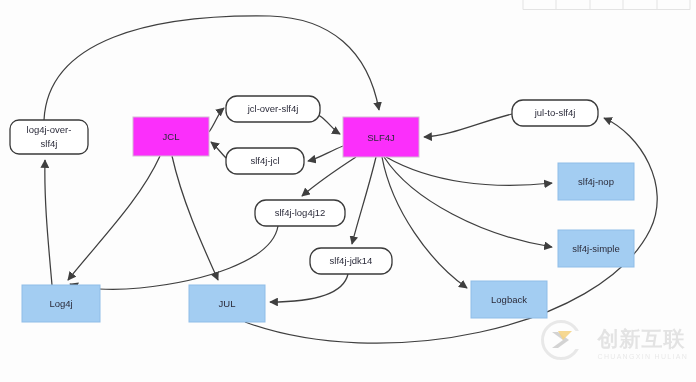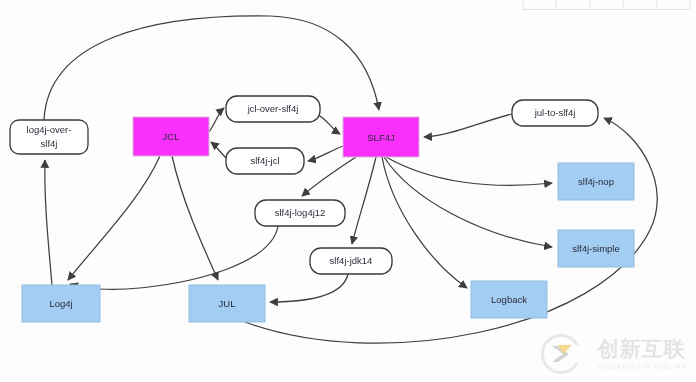--- a/index.html
+++ b/index.html
@@ -52,23 +52,23 @@
     stroke-width: 1.25;
   }
   .grid-line {
     stroke: #e3e3e3;
     stroke-width: 1;
   }
   
   #watermark {
     position: absolute;
     right: 8px;
-    bottom: 8px;
+    bottom: 22px;
     display: flex;
-    align-items: center;
+    align-items: flex-end;
     gap: 17px;
     opacity: 0.55;
     pointer-events: none;
   }
   #wm-mark {
     position: relative;
     width: 40px;
     height: 40px;
   }
   #wm-ring {

